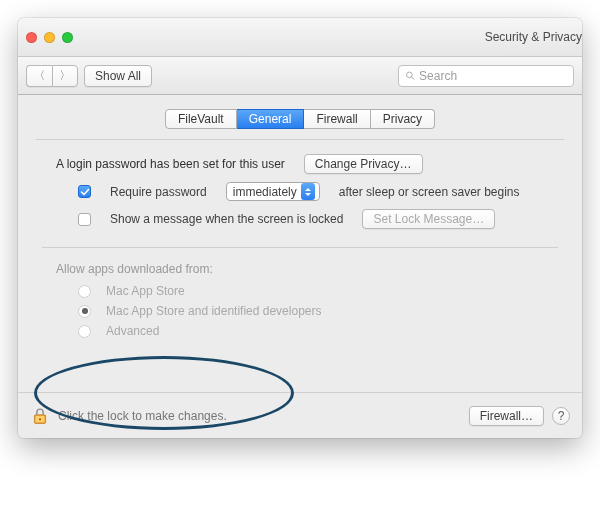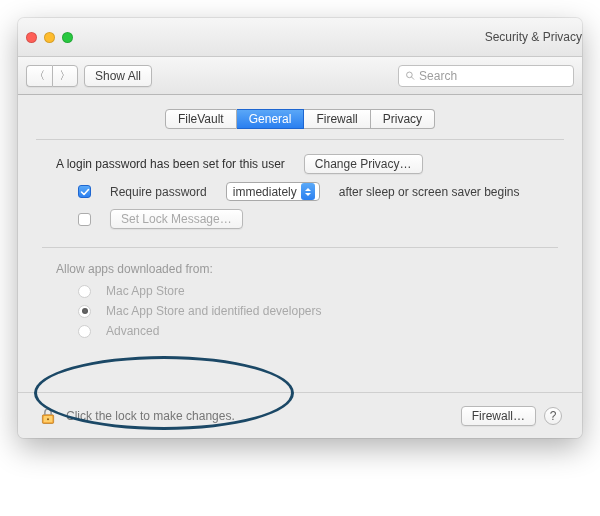--- a/index.html
+++ b/index.html
@@ -131,21 +131,21 @@
     }
     .radio.selected::after {
       content:""; width:6px; height:6px; border-radius:50%;
       background: radial-gradient(#6b6b6b,#4e4e4e);
     }
     .radiorow.disabled { color:#a9a9a9; }
     .radiorow.disabled .radio { border-color:#cfcfcf; }
     .bottom {
       height: 46px; border-top: 1px solid #cfcfcf;
       margin-top: 40px;
-      padding: 0 20px;
+      padding: 0 12px;
       display:flex; align-items:center; gap: 8px;
       background: #ececec;
       position: relative;
     }
     .lockicon { width:20px; height:20px; }
     .locktext { font-size: 12px; color:#767676; }
     .bottom .spacer { flex:1; }
     .helpbtn {
       width:18px; height:18px; border-radius:50%; border:1px solid #b9b9b9;
       background: linear-gradient(#ffffff,#f1f1f1);
@@ -223,20 +223,21 @@
         <span>immediately</span>
         <span class="caret"></span>
       </span>
       <span>after sleep or screen saver begins</span>
     </div>
 
     <div class="row indent1">
       <span class="checkbox">
         
       </span>
+      <span>Show a message when the screen is locked</span>
       <div class="btn small disabled">Set Lock Message…</div>
     </div>
 
 
     <div class="section-div"></div>
 
     <div class="section-title">Allow apps downloaded from:</div>
 
     <div class="radiorow disabled">
       <span class="radio"></span>

